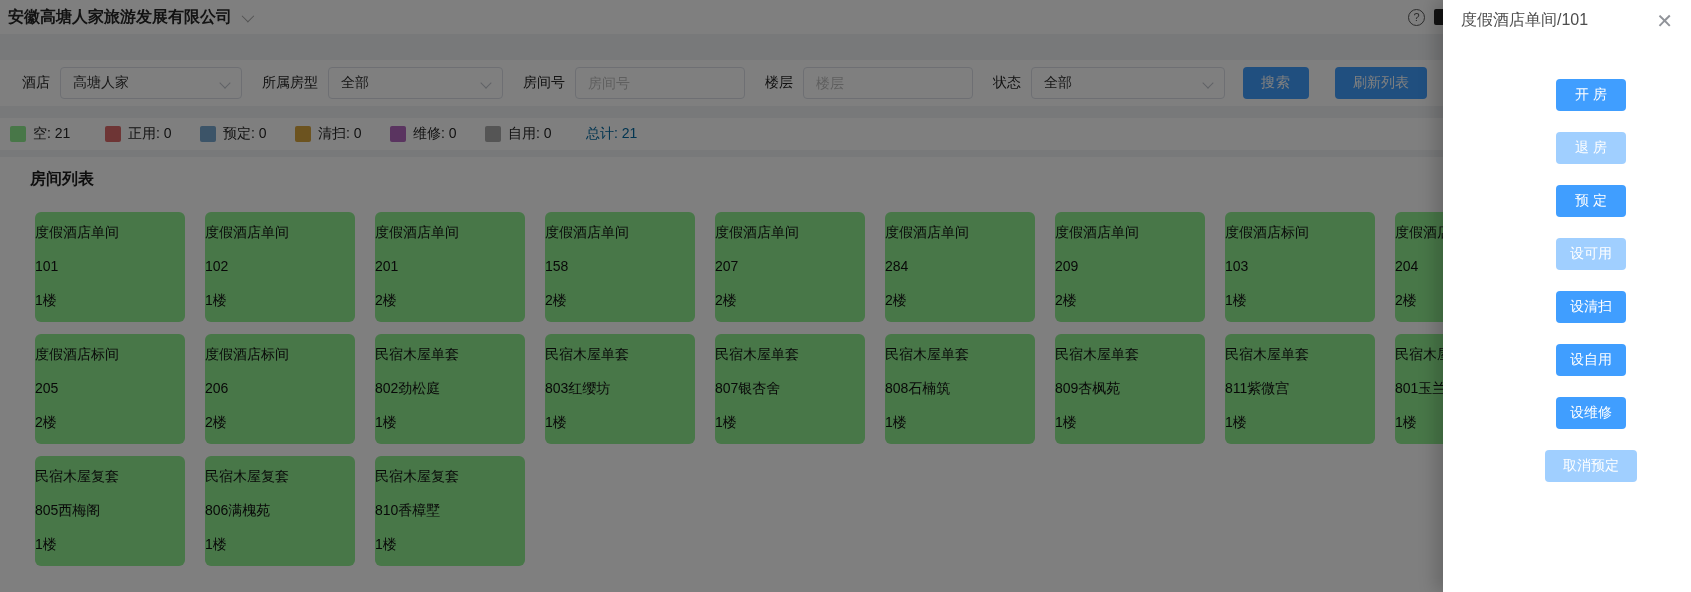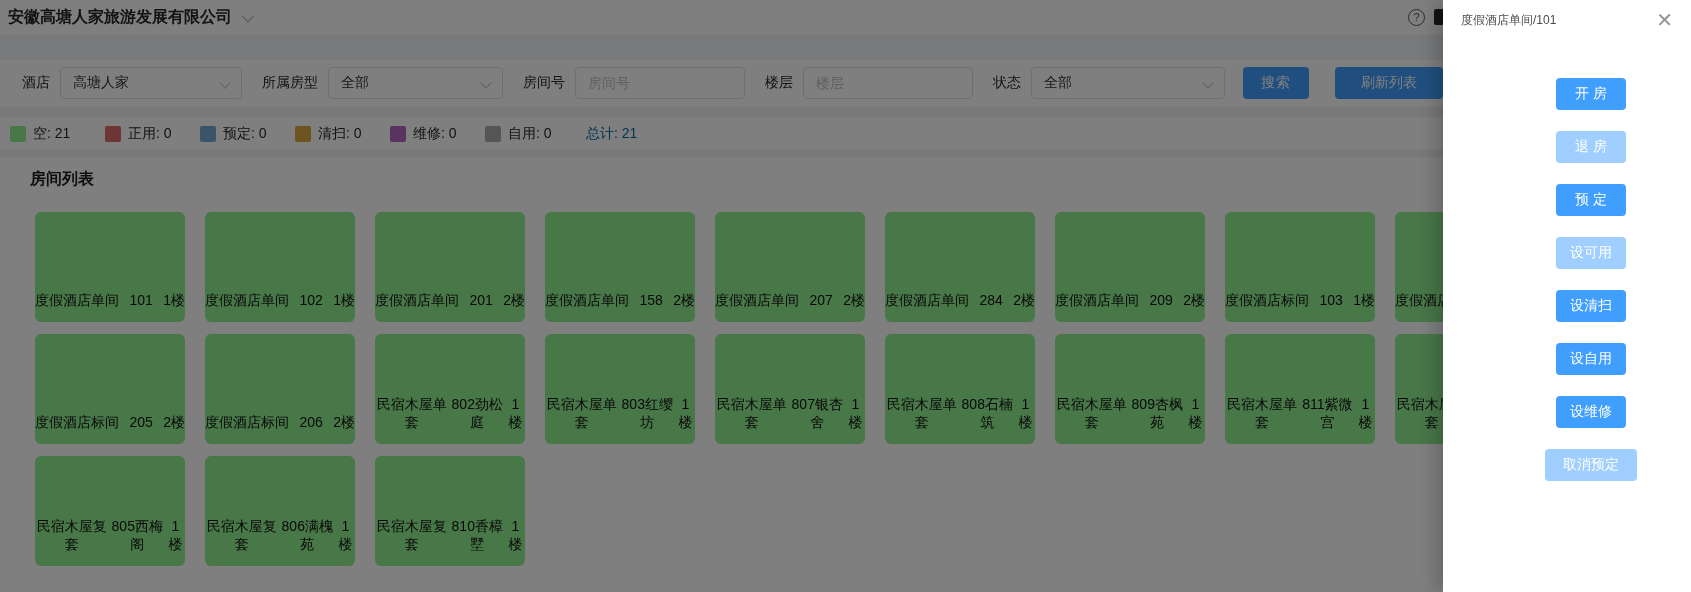--- a/index.html
+++ b/index.html
@@ -46,57 +46,57 @@
   .w-type{width:175px;}
   .w-status{width:194px;}
   input.tinput{width:170px;padding:0 12px;font-size:14px;outline:none;
     font-family:"Liberation Sans","DejaVu Sans",sans-serif;}
   input.tinput::placeholder{color:#BFBFBF;}
   .btn{
     height:32px;border:none;border-radius:4px;background:#409EFF;color:#fff;
     font-size:14px;cursor:pointer;font-family:inherit;
   }
   .btn-search{width:66px;margin-left:18px;letter-spacing:1px;}
-  .btn-refresh{width:108px;margin-left:26px;flex:0 0 auto;}
+  .btn-refresh{width:92px;margin-left:26px;flex:0 0 auto;}
 
   .legend-panel{
     margin-top:12px;height:32px;background:#fff;flex:0 0 auto;
     display:flex;align-items:center;padding-left:10px;
   }
   .legend-item{flex:0 0 95px;display:flex;align-items:center;color:#262626;}
   .legend-sq{width:16px;height:16px;border-radius:2px;margin-right:7px;flex:0 0 auto;}
   .legend-total{flex:0 0 auto;color:#0369a1;margin-left:6px;}
 
   .content-panel{margin-top:7px;background:#fff;flex:1 1 auto;overflow:hidden;}
   .rl-title{font-size:16px;font-weight:bold;color:#1f1f1f;padding:12px 0 0 30px;}
   .room-grid{
     margin:22px 0 0 35px;display:flex;flex-wrap:wrap;
     column-gap:20px;row-gap:12px;align-content:flex-start;
   }
   .room-card{
     width:150px;height:110px;border-radius:6px;background:#90EE90;
-    display:flex;flex-direction:row;align-items:flex-end;justify-content:space-between;
+    display:flex;flex-direction:column;align-items:flex-start;justify-content:space-between;
     padding:11px 0 13px 0;box-sizing:border-box;cursor:pointer;
     color:#111;text-align:center;
   }
   .room-card span{display:block;line-height:18px;}
 
   
   .mask{position:absolute;inset:0;background:rgba(0,0,0,0.5);z-index:5;}
 
   
   .drawer{
     position:absolute;top:0;right:0;width:248px;height:100%;background:#fff;z-index:10;
     box-shadow:-8px 0 16px rgba(0,0,0,0.18);box-sizing:border-box;
   }
   .drawer-head{
     display:flex;align-items:center;justify-content:space-between;
     padding:10px 16px 0 18px;
   }
-  .drawer-title{font-size:12px;color:#4d4d4d;}
+  .drawer-title{font-size:16px;color:#4d4d4d;}
   .drawer-close{
     font-size:20px;line-height:20px;color:#909399;cursor:pointer;border:none;background:none;
     padding:0 2px;font-family:inherit;
   }
   .drawer-btns{margin-top:48px;display:flex;flex-direction:column;align-items:center;gap:21px;padding-left:48px;}
   .drawer-btn{
     width:70px;height:32px;border:none;border-radius:4px;color:#fff;font-size:14px;
     cursor:pointer;font-family:inherit;white-space:nowrap;
   }
   .drawer-btn.wide{width:92px;}

